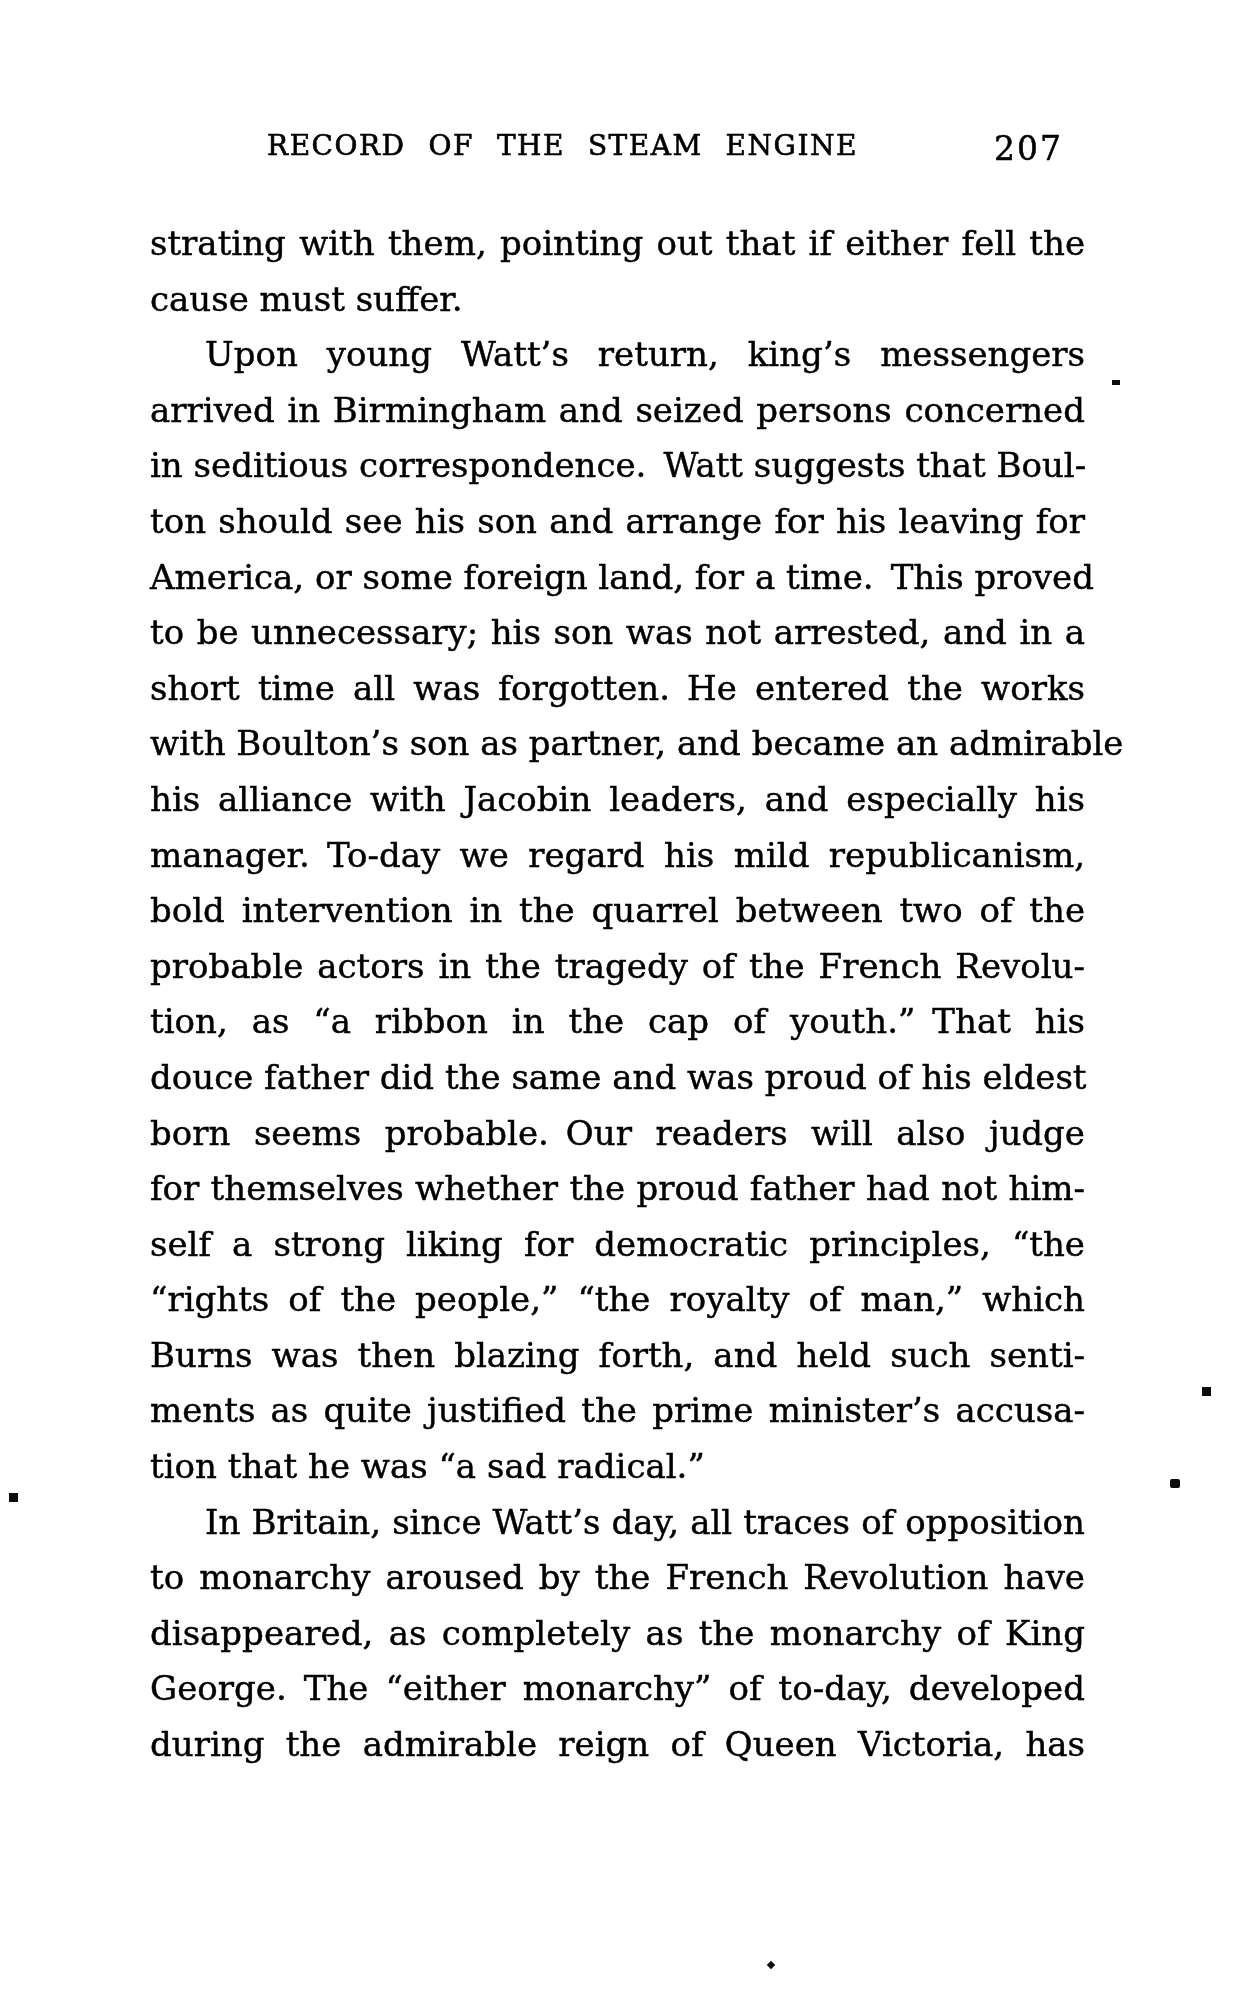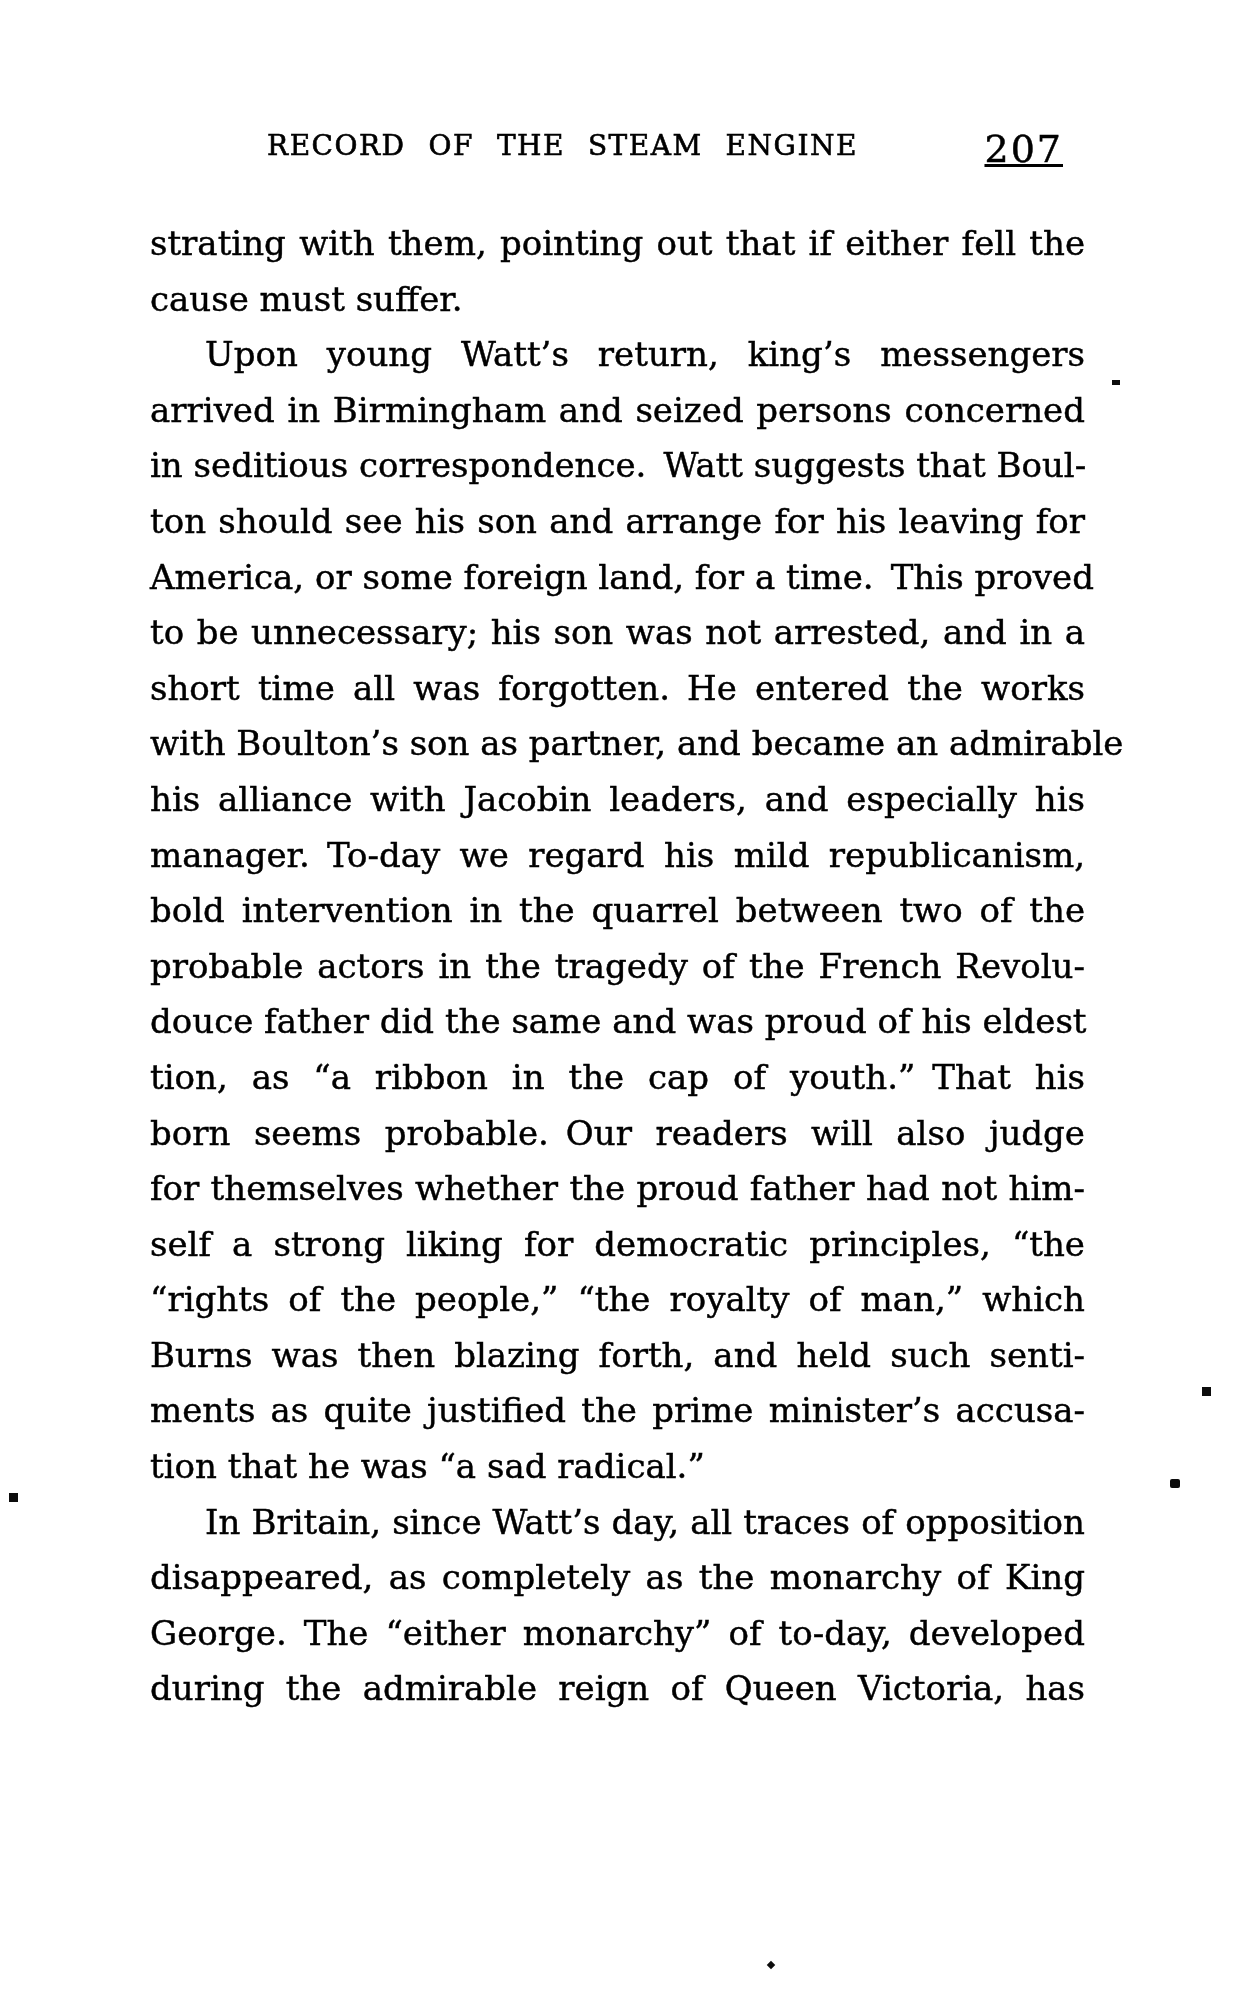--- a/index.html
+++ b/index.html
@@ -30,24 +30,23 @@
     line-height: 44px;
     letter-spacing: 1.5px;
     word-spacing: 0.45em;
     -webkit-text-stroke: 0.6px #000;
     white-space: nowrap;
   }
   .folio {
     position: absolute;
     right: 22px;
     top: 7px;
-    font-size: 38px;
+    font-size: 33px;
     line-height: 36px;
     letter-spacing: 2px;
-    text-decoration: underline;
     -webkit-text-stroke: 0.5px #000;
   }
   
   .text-block {
     position: absolute;
     left: 150px;
     top: 208px;
     width: 935px;
     font-size: 34px;
     line-height: 55.6px;
@@ -92,30 +91,31 @@
     <div class="line">in seditious correspondence. Watt suggests that Boul-</div>
     <div class="line">ton should see his son and arrange for his leaving for</div>
     <div class="line">America, or some foreign land, for a time. This proved</div>
     <div class="line">to be unnecessary; his son was not arrested, and in a</div>
     <div class="line">short time all was forgotten. He entered the works</div>
     <div class="line">with Boulton’s son as partner, and became an admirable</div>
     <div class="line">his alliance with Jacobin leaders, and especially his</div>
     <div class="line">manager. To-day we regard his mild republicanism,</div>
     <div class="line">bold intervention in the quarrel between two of the</div>
     <div class="line">probable actors in the tragedy of the French Revolu-</div>
+    <div class="line">tion, as “a ribbon in the cap of youth.” That his</div>
     <div class="line">douce father did the same and was proud of his eldest</div>
-    <div class="line">tion, as “a ribbon in the cap of youth.” That his</div>
     <div class="line">born seems probable. Our readers will also judge</div>
     <div class="line">for themselves whether the proud father had not him-</div>
     <div class="line">self a strong liking for democratic principles, “the</div>
     <div class="line">“rights of the people,” “the royalty of man,” which</div>
     <div class="line">Burns was then blazing forth, and held such senti-</div>
     <div class="line">ments as quite justified the prime minister’s accusa-</div>
     <div class="line flush">tion that he was “a sad radical.”</div>
     <div class="line indent">In Britain, since Watt’s day, all traces of opposition</div>
+    <div class="line">to monarchy aroused by the French Revolution have</div>
     <div class="line">disappeared, as completely as the monarchy of King</div>
     <div class="line">George. The “either monarchy” of to-day, developed</div>
     <div class="line">during the admirable reign of Queen Victoria, has</div>
   </div>
 
   <div class="speck s1"></div>
   <div class="speck s2"></div>
   <div class="speck s3"></div>
   <div class="speck s4"></div>
   <div class="speck s5"></div>

